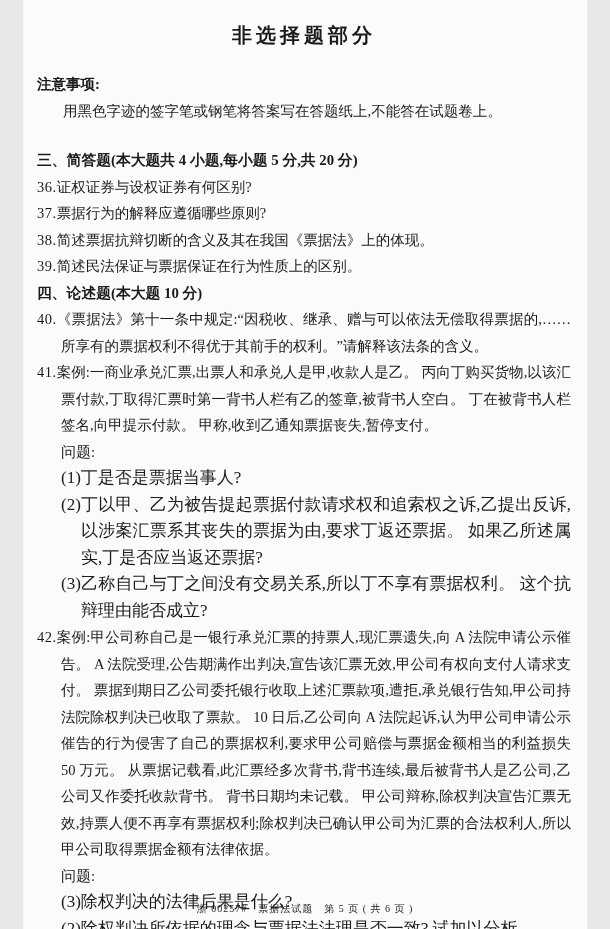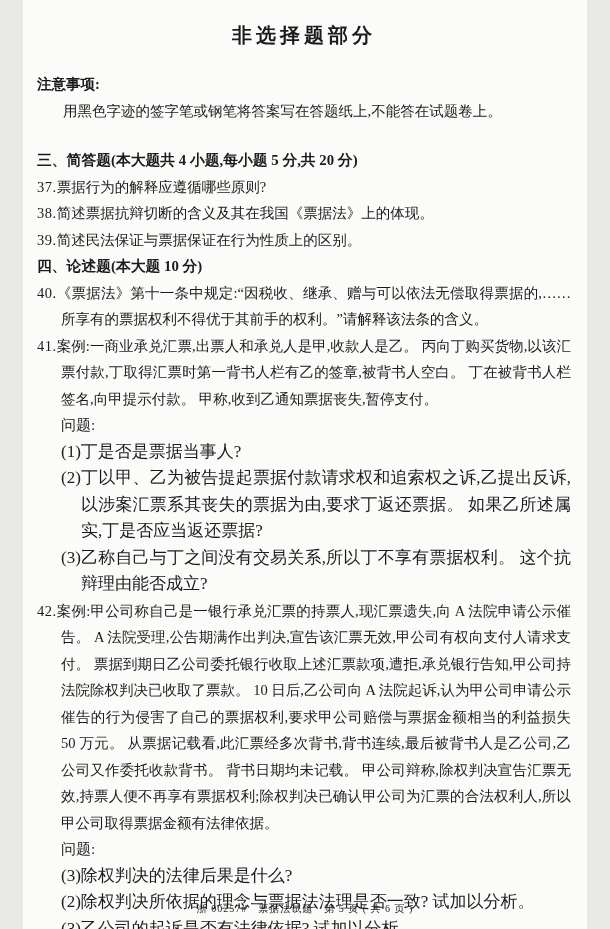--- a/index.html
+++ b/index.html
@@ -83,20 +83,21 @@
 
   <h1 class="title">非选择题部分</h1>
 
   <div>
     <div class="notice-heading">注意事项:</div>
     <div class="notice-text">用黑色字迹的签字笔或钢笔将答案写在答题纸上,不能答在试题卷上。</div>
   </div>
 
   <div>
     <div class="sec-heading gap-top">三、简答题(本大题共 4 小题,每小题 5 分,共 20 分)</div>
+    <div class="question"><span class="qnum">36.</span><span>证权证券与设权证券有何区别?</span></div>
     <div class="question"><span class="qnum">37.</span><span>票据行为的解释应遵循哪些原则?</span></div>
     <div class="question"><span class="qnum">38.</span><span>简述票据抗辩切断的含义及其在我国《票据法》上的体现。</span></div>
     <div class="question"><span class="qnum">39.</span><span>简述民法保证与票据保证在行为性质上的区别。</span></div>
   </div>
 
   <div>
     <div class="sec-heading">四、论述题(本大题 10 分)</div>
     <div class="question"><span class="qnum">40.</span><span>《票据法》第十一条中规定:“因税收、继承、赠与可以依法无偿取得票据的,……所享有的票据权利不得优于其前手的权利。”请解释该法条的含义。</span></div>
   </div>
 

